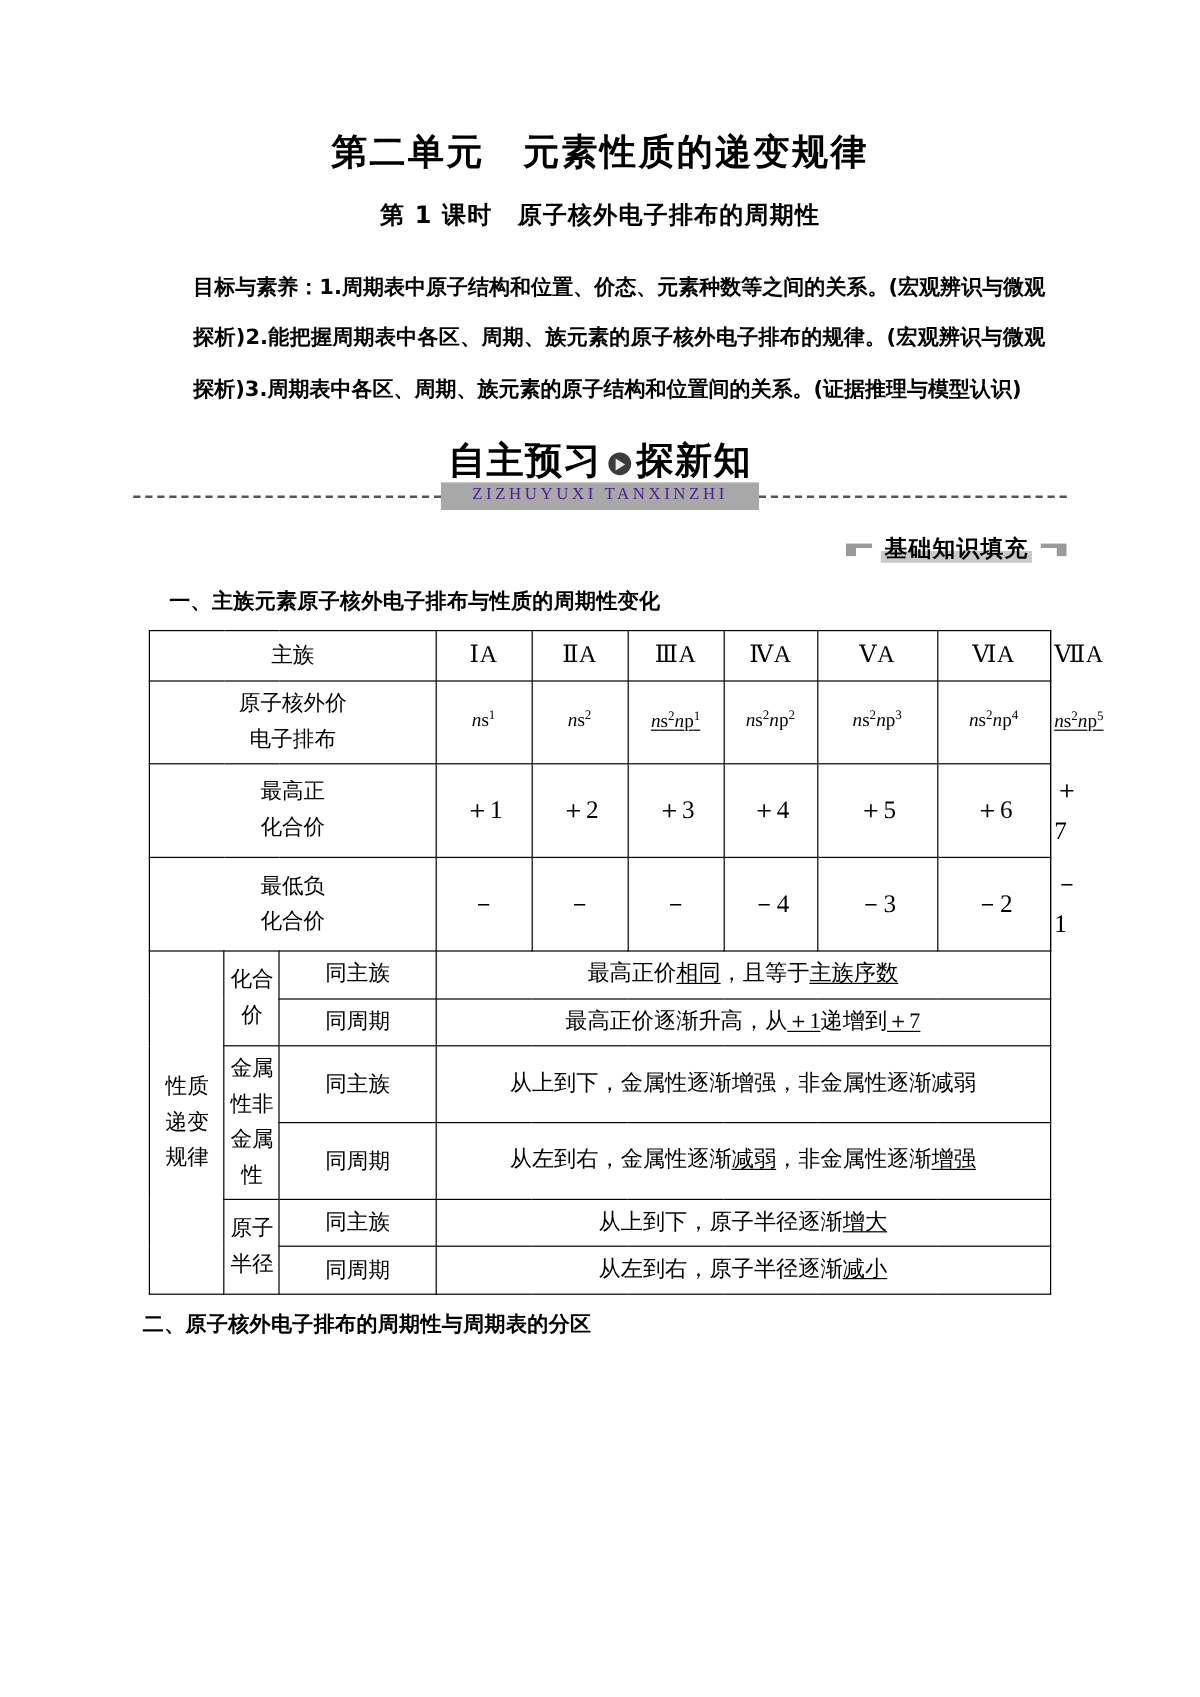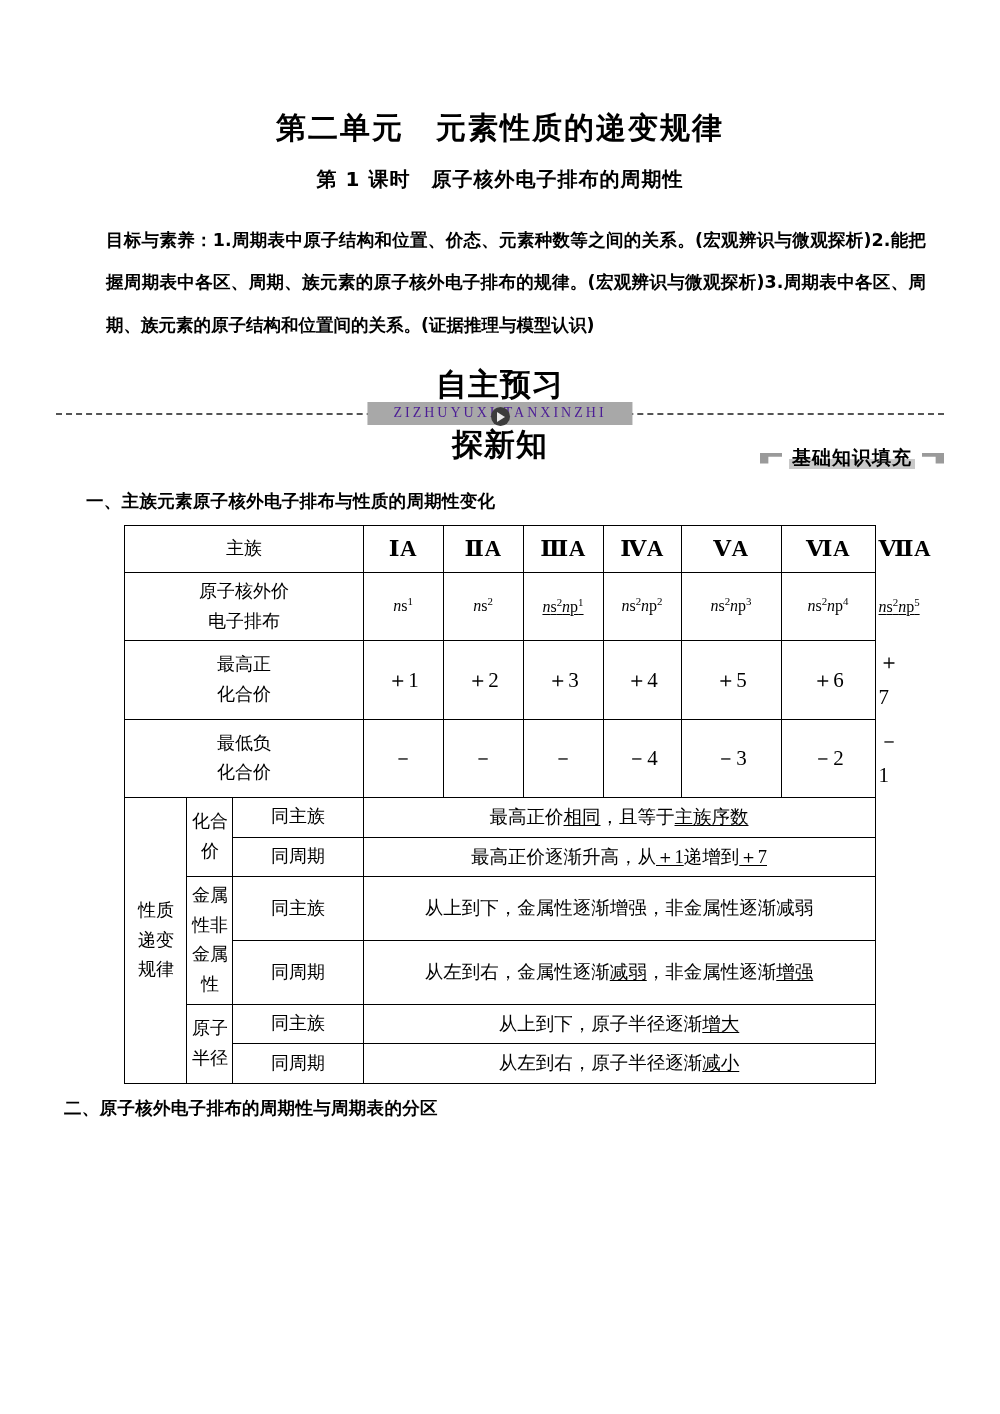--- a/index.html
+++ b/index.html
@@ -14,21 +14,21 @@
     color: #000000;
     position: relative;
     overflow: hidden;
   }
 
   .page {
     width: 1000px;
     height: 1368px;
     position: relative;
     box-sizing: border-box;
-    padding: 0 56px;
+    padding: 0 111px;
   }
 
   
   .title-block {
     padding-top: 108px;
     text-align: center;
   }
   .unit-title {
     font-family: "DejaVu Sans", "Liberation Sans", sans-serif;
     font-weight: bold;
@@ -72,21 +72,20 @@
     font-weight: bold;
     font-size: 31px;
     letter-spacing: 1px;
     line-height: 1;
     position: relative;
     z-index: 3;
     display: flex;
     justify-content: center;
     align-items: center;
     gap: 5px;
-    flex-direction: column;
   }
   .banner-arrow {
     display: inline-block;
     width: 19px;
     height: 19px;
     border-radius: 50%;
     background: #3c3c3c;
     position: relative;
     top: 2px;
   }
@@ -179,21 +178,21 @@
     font-size: 18px;
   }
   table.main td {
     border: 1px solid #000;
     text-align: center;
     vertical-align: middle;
     padding: 4px 3px;
     line-height: 1.65;
   }
   td.lbl { font-size: 18px; }
-  td.grp { font-size: 23px; letter-spacing: 0.5px; font-weight: bold; }
+  td.grp { font-size: 20px; letter-spacing: 0.5px; }
   td.val { font-size: 21px; }
   td.cfg { font-size: 16px; white-space: nowrap; }
   td.txt {
     text-align: left;
     padding-left: 10px;
     font-size: 18.5px;
     line-height: 1.9;
   }
   td.vert {
     width: 46px;

